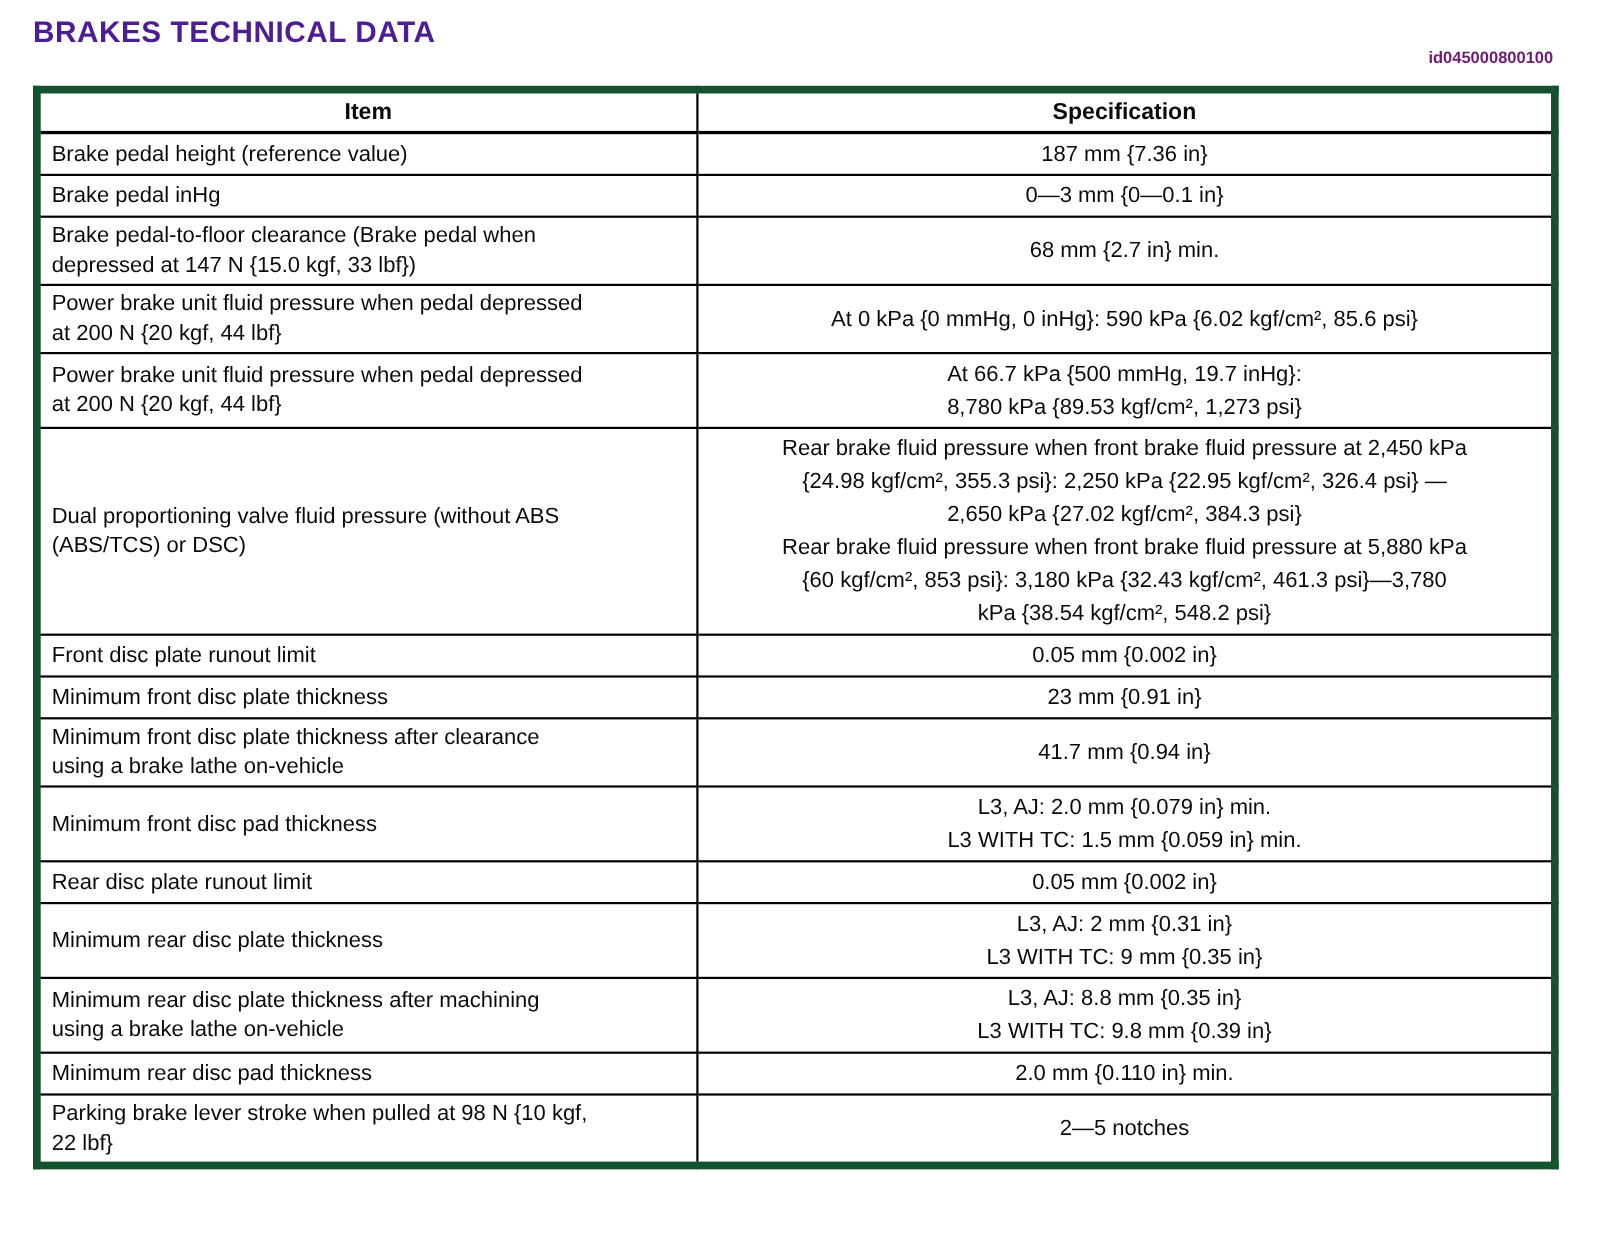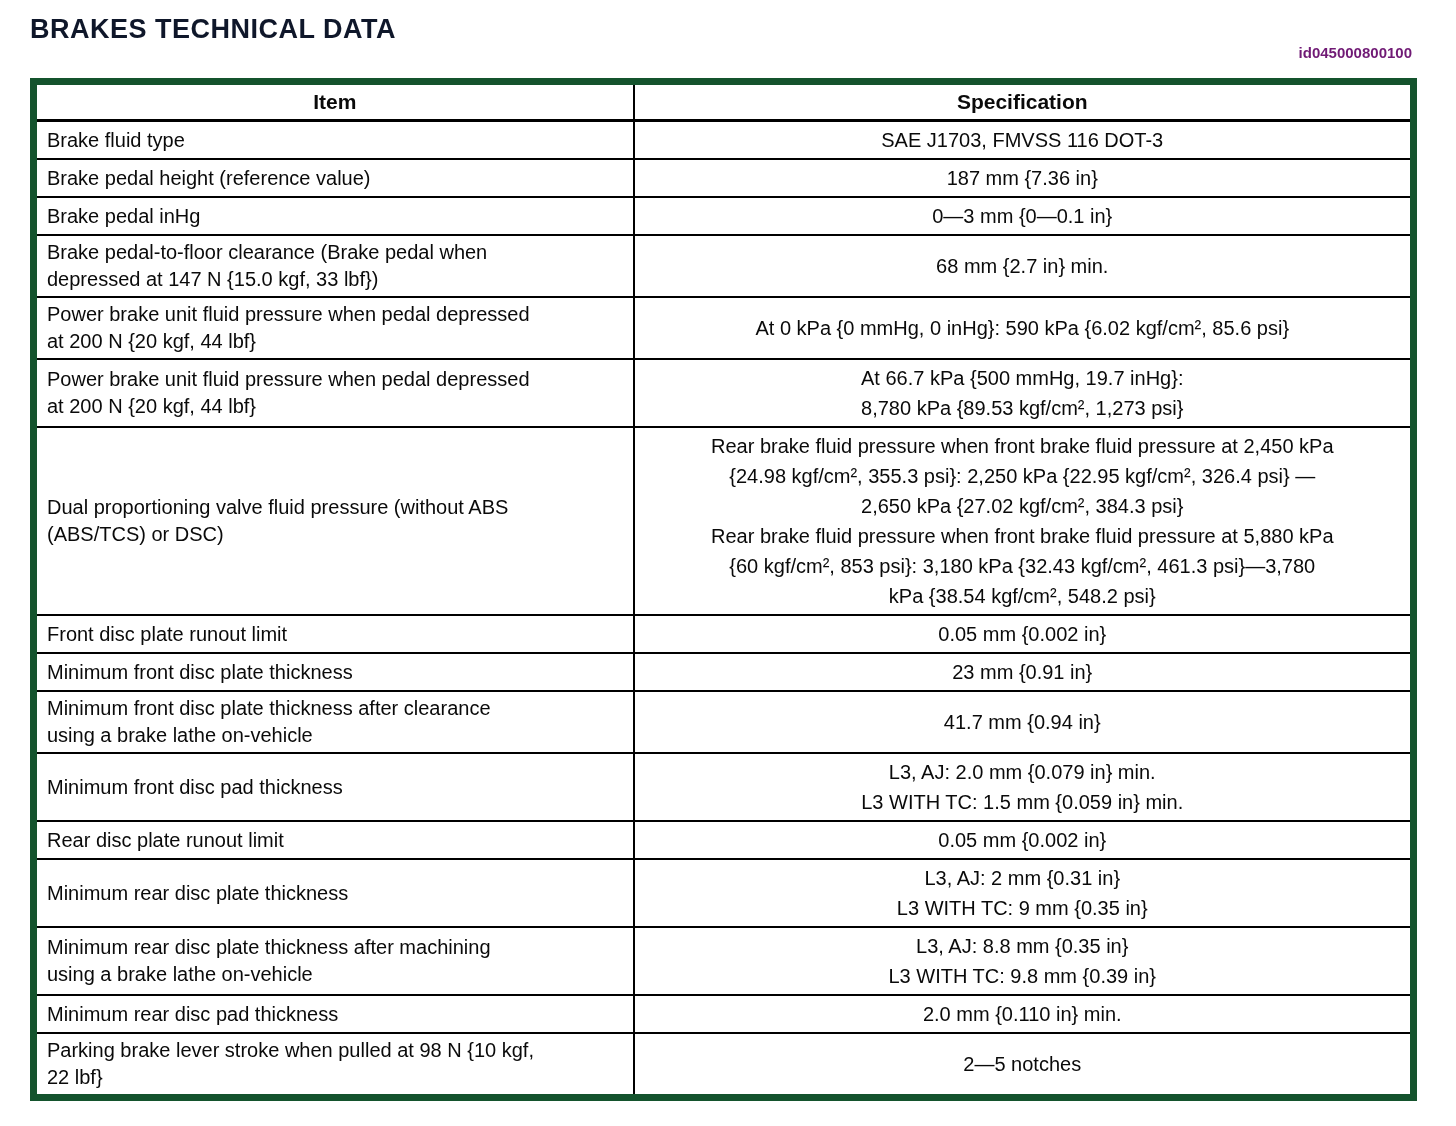--- a/index.html
+++ b/index.html
@@ -11,21 +11,21 @@
     color: #0a0a0a;
     font-family: "Liberation Sans", sans-serif;
   }
   .title {
     position: absolute;
     left: 30px;
     top: 14px;
     font-size: 27px;
     font-weight: bold;
     letter-spacing: 0.5px;
-    color: #0f172a;
+    color: #4c1d95;
   }
   .doc-id {
     position: absolute;
     right: 44px;
     top: 44px;
     font-size: 15px;
     font-weight: bold;
     color: #701a75;
   }
   table.spec-table {
@@ -77,24 +77,20 @@
       <col class="item-col">
       <col class="spec-col">
     </colgroup>
     <thead>
       <tr>
         <th>Item</th>
         <th>Specification</th>
       </tr>
     </thead>
     <tbody>
-      <tr>
-        <td class="item-cell">Brake fluid type</td>
-        <td class="spec-cell">SAE J1703, FMVSS 116 DOT-3</td>
-      </tr>
       <tr>
         <td class="item-cell">Brake pedal height (reference value)</td>
         <td class="spec-cell">187 mm {7.36 in}</td>
       </tr>
       <tr>
         <td class="item-cell">Brake pedal inHg</td>
         <td class="spec-cell">0—3 mm {0—0.1 in}</td>
       </tr>
       <tr>
         <td class="item-cell">Brake pedal-to-floor clearance (Brake pedal when

